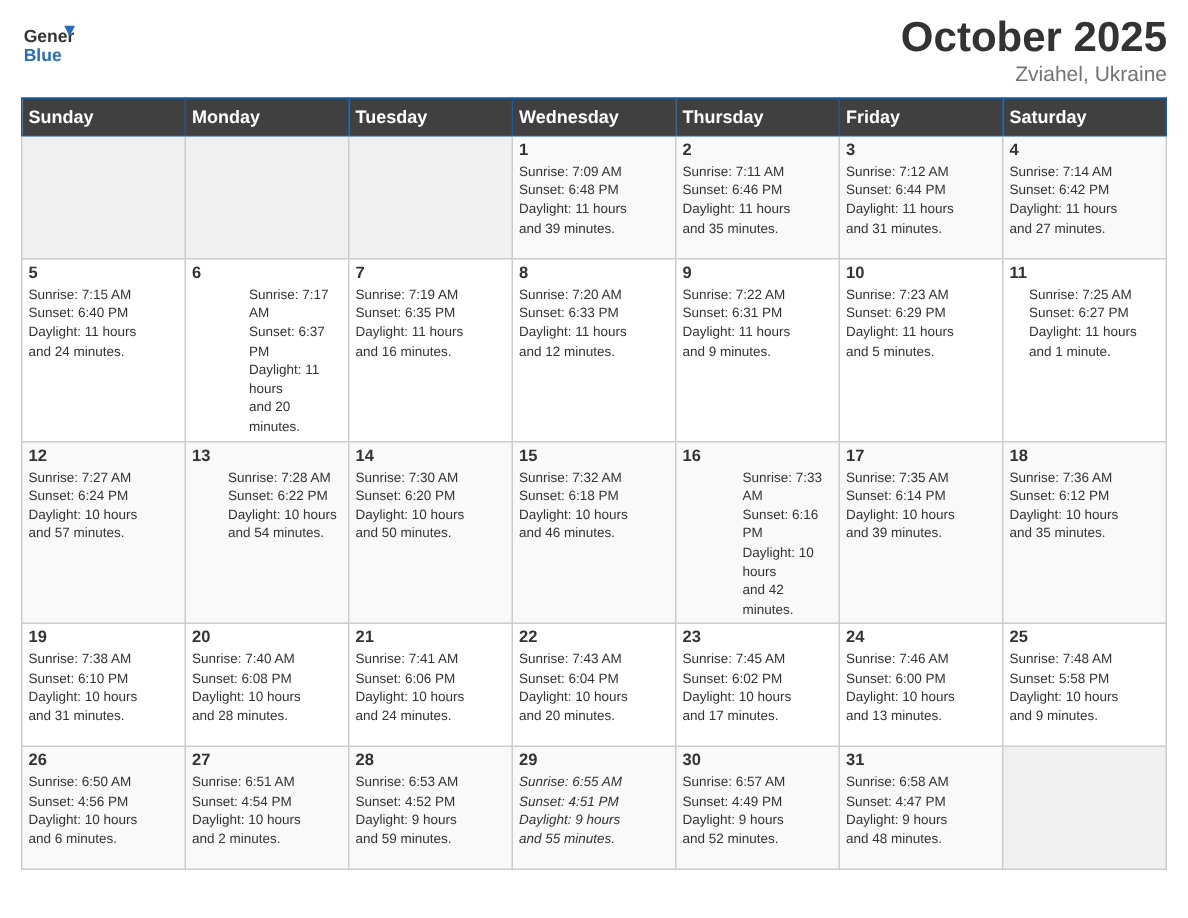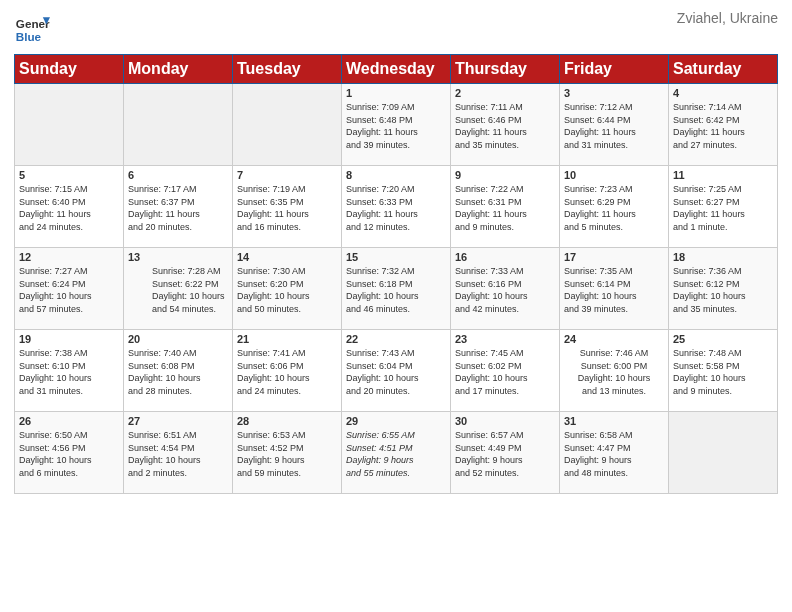--- a/index.html
+++ b/index.html
@@ -43,23 +43,23 @@
     .subtitle {
       font-size: 14px;
       color: #737373;
     }
     .calendar {
       width: 100%;
       border-collapse: collapse;
       table-layout: fixed;
     }
     .calendar th {
-      background: #b91c1c;
+      background: #404040;
       color: #fff;
-      font-size: 16px;
+      font-size: 12px;
       font-weight: bold;
       padding: 5px 4px;
       text-align: left;
       border: 1px solid #1a5a9a;
     }
     .calendar td {
       border: 1px solid #ccc;
       vertical-align: top;
       padding: 3px 4px;
       font-size: 9.5px;
@@ -95,20 +95,21 @@
 
   <div class="header">
     <div class="logo">
       <svg class="logo-icon" viewBox="0 0 40 40">
         <text x="2" y="20" font-size="13" font-weight="bold" fill="#333" font-family="Arial">General</text>
         <text x="2" y="34" font-size="13" font-weight="bold" fill="#2a6db5" font-family="Arial">Blue</text>
         <polygon points="32,8 40,8 36,16" fill="#2a6db5"></polygon>
       </svg>
     </div>
     <div class="title-block">
+      <div class="month-title">October 2025</div>
       <div class="subtitle">Zviahel, Ukraine</div>
     </div>
   </div>
 
   <table class="calendar">
     <thead>
       <tr>
         <th>Sunday</th>
         <th>Monday</th>
         <th>Tuesday</th>
@@ -155,21 +156,21 @@
         <tr>
           <td>
             <span class="day-number">5</span>
             <div class="day-info" style="white-space: pre-line;">Sunrise: 7:15 AM
 Sunset: 6:40 PM
 Daylight: 11 hours
 and 24 minutes.</div>
           </td>
           <td>
             <span class="day-number">6</span>
-            <div class="day-info" style="white-space: pre-line;">Sunrise: 7:17 AM
+            <div class="day-info" style="white-space: pre-line; margin-left: 38px;">Sunrise: 7:17 AM
 Sunset: 6:37 PM
 Daylight: 11 hours
 and 20 minutes.</div>
           </td>
           <td>
             <span class="day-number">7</span>
             <div class="day-info" style="white-space: pre-line;">Sunrise: 7:19 AM
 Sunset: 6:35 PM
 Daylight: 11 hours
 and 16 minutes.</div>
@@ -190,21 +191,21 @@
           </td>
           <td>
             <span class="day-number">10</span>
             <div class="day-info" style="white-space: pre-line;">Sunrise: 7:23 AM
 Sunset: 6:29 PM
 Daylight: 11 hours
 and 5 minutes.</div>
           </td>
           <td>
             <span class="day-number">11</span>
-            <div class="day-info" style="white-space: pre-line;">Sunrise: 7:25 AM
+            <div class="day-info" style="white-space: pre-line; margin-left: 13px;">Sunrise: 7:25 AM
 Sunset: 6:27 PM
 Daylight: 11 hours
 and 1 minute.</div>
           </td>
         </tr>
         <tr>
           <td>
             <span class="day-number">12</span>
             <div class="day-info" style="white-space: pre-line;">Sunrise: 7:27 AM
 Sunset: 6:24 PM
@@ -227,21 +228,21 @@
           </td>
           <td>
             <span class="day-number">15</span>
             <div class="day-info" style="white-space: pre-line;">Sunrise: 7:32 AM
 Sunset: 6:18 PM
 Daylight: 10 hours
 and 46 minutes.</div>
           </td>
           <td>
             <span class="day-number">16</span>
-            <div class="day-info" style="white-space: pre-line;">Sunrise: 7:33 AM
+            <div class="day-info" style="white-space: pre-line; margin-left: 40px;">Sunrise: 7:33 AM
 Sunset: 6:16 PM
 Daylight: 10 hours
 and 42 minutes.</div>
           </td>
           <td>
             <span class="day-number">17</span>
             <div class="day-info" style="white-space: pre-line;">Sunrise: 7:35 AM
 Sunset: 6:14 PM
 Daylight: 10 hours
 and 39 minutes.</div>
@@ -285,21 +286,21 @@
           </td>
           <td>
             <span class="day-number">23</span>
             <div class="day-info" style="white-space: pre-line;">Sunrise: 7:45 AM
 Sunset: 6:02 PM
 Daylight: 10 hours
 and 17 minutes.</div>
           </td>
           <td>
             <span class="day-number">24</span>
-            <div class="day-info" style="white-space: pre-line; text-align: center;">Sunrise: 7:46 AM
+            <div class="day-info" style="white-space: pre-line;">Sunrise: 7:46 AM
 Sunset: 6:00 PM
 Daylight: 10 hours
 and 13 minutes.</div>
           </td>
           <td>
             <span class="day-number">25</span>
             <div class="day-info" style="white-space: pre-line;">Sunrise: 7:48 AM
 Sunset: 5:58 PM
 Daylight: 10 hours
 and 9 minutes.</div>

